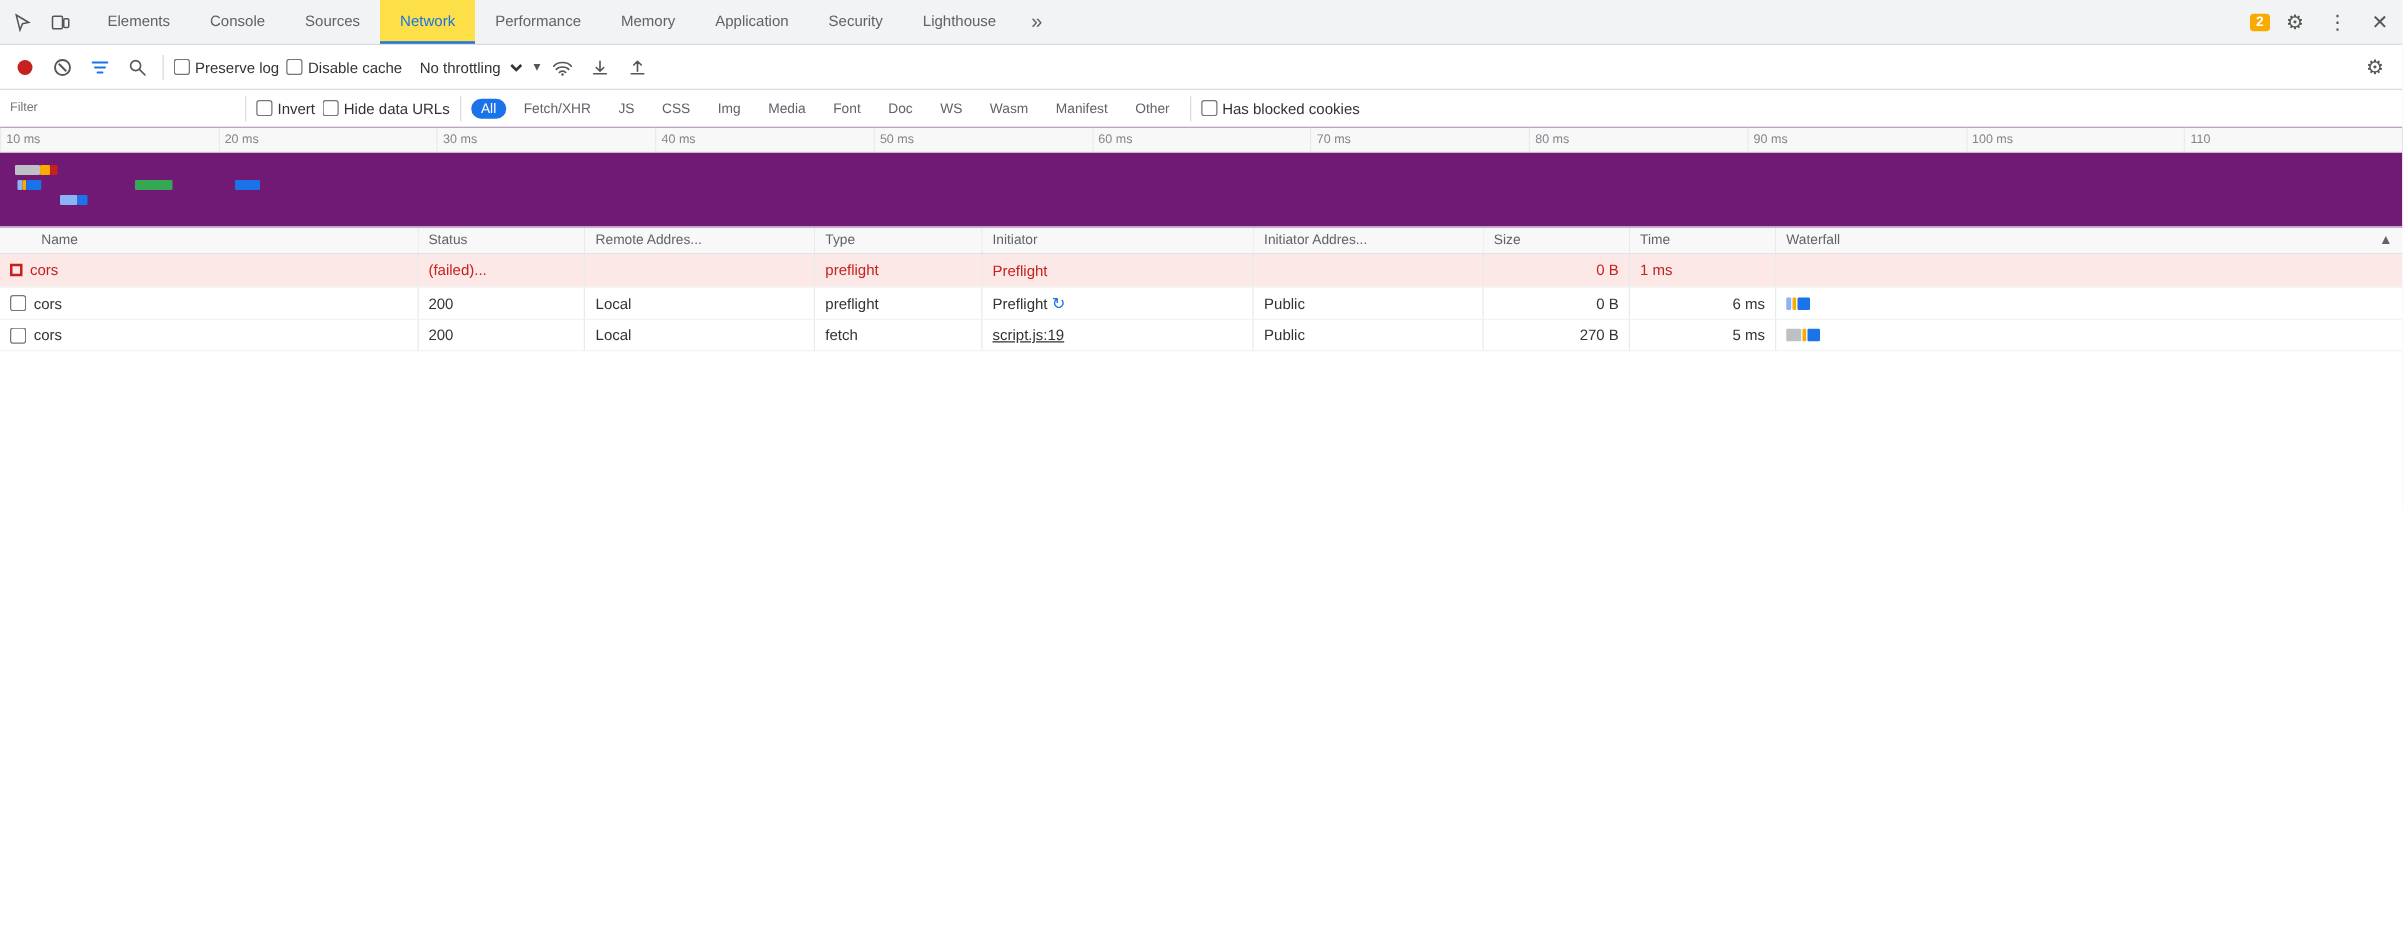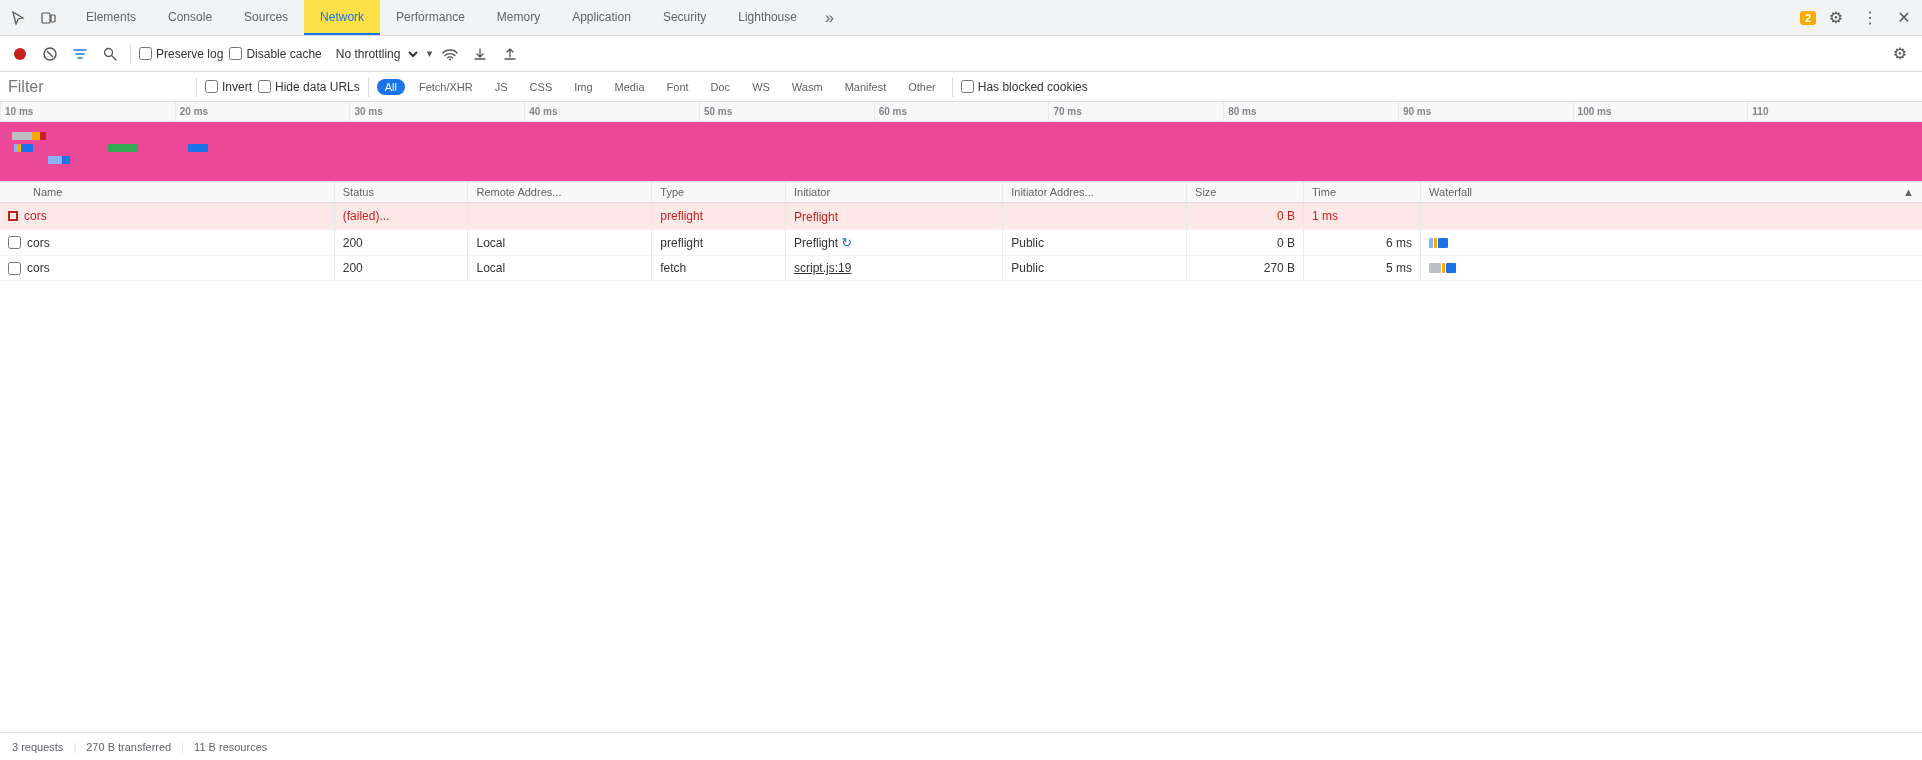--- a/index.html
+++ b/index.html
@@ -32,34 +32,34 @@
     .checkbox-label { display: flex; align-items: center; gap: 4px; cursor: pointer; white-space: nowrap; font-size: 12px; color: #333; }
     .checkbox-label input[type=checkbox] { width: 13px; height: 13px; }
     .throttle-select { border: none; background: transparent; font-size: 12px; color: #333; cursor: pointer; padding: 2px 4px; }
     .toolbar-right { margin-left: auto; display: flex; align-items: center; gap: 4px; }
 
     
     .filter-bar {
       display: flex; align-items: center; background: white; border-bottom: 1px solid #dadce0;
       height: 30px; padding: 0 8px; gap: 6px;
     }
-    .filter-input { border: none; outline: none; font-size: 16px; color: #1d4ed8; width: 180px; background: transparent; }
+    .filter-input { border: none; outline: none; font-size: 10px; color: #1d4ed8; width: 180px; background: transparent; }
     .filter-separator { width: 1px; height: 20px; background: #dadce0; margin: 0 2px; }
     .filter-btn { padding: 2px 8px; border-radius: 10px; font-size: 11px; cursor: pointer; border: none; background: transparent; color: #5f6368; white-space: nowrap; }
     .filter-btn.active { background: #1a73e8; color: white; }
 
     
     .checkbox-row {
       display: flex; align-items: center; background: white; border-bottom: 1px solid #dadce0;
       height: 28px; padding: 0 8px; gap: 16px;
     }
 
     
     .timeline-container {
-      background: #ec4899; border-bottom: 1px solid #dadce0; height: 80px; position: relative; overflow: hidden; font-weight: bold;
+      background: #701a75; border-bottom: 1px solid #dadce0; height: 80px; position: relative; overflow: hidden;
     }
     .timeline-ruler {
       display: flex; border-bottom: 1px solid #e8eaed; height: 20px; padding-left: 0;
       background: #f8f8f8;
     }
     .ruler-tick { font-size: 10px; color: #80868b; padding: 4px 0 0 4px; border-left: 1px solid #e8eaed; flex: 1; }
     .timeline-chart { height: 60px; position: relative; padding: 8px; }
 
     
     .table-container { background: white; flex: 1; overflow-y: auto; }
@@ -369,22 +369,15 @@
                 <div class="wf-seg" style="width:12px; background:#bdc1c6;"></div>
                 <div class="wf-seg" style="width:3px; background:#f9ab00;"></div>
                 <div class="wf-seg" style="width:10px; background:#1a73e8;"></div>
               </div>
             </td>
           </tr>
         </tbody>
       </table>
     </div>
 
-    <div class="status-bar">
-      <span>3 requests</span>
-      <span class="status-sep">|</span>
-      <span>270 B transferred</span>
-      <span class="status-sep">|</span>
-      <span>11 B resources</span>
-    </div>
 
   </div>
 </div>
 
 </body></html>

